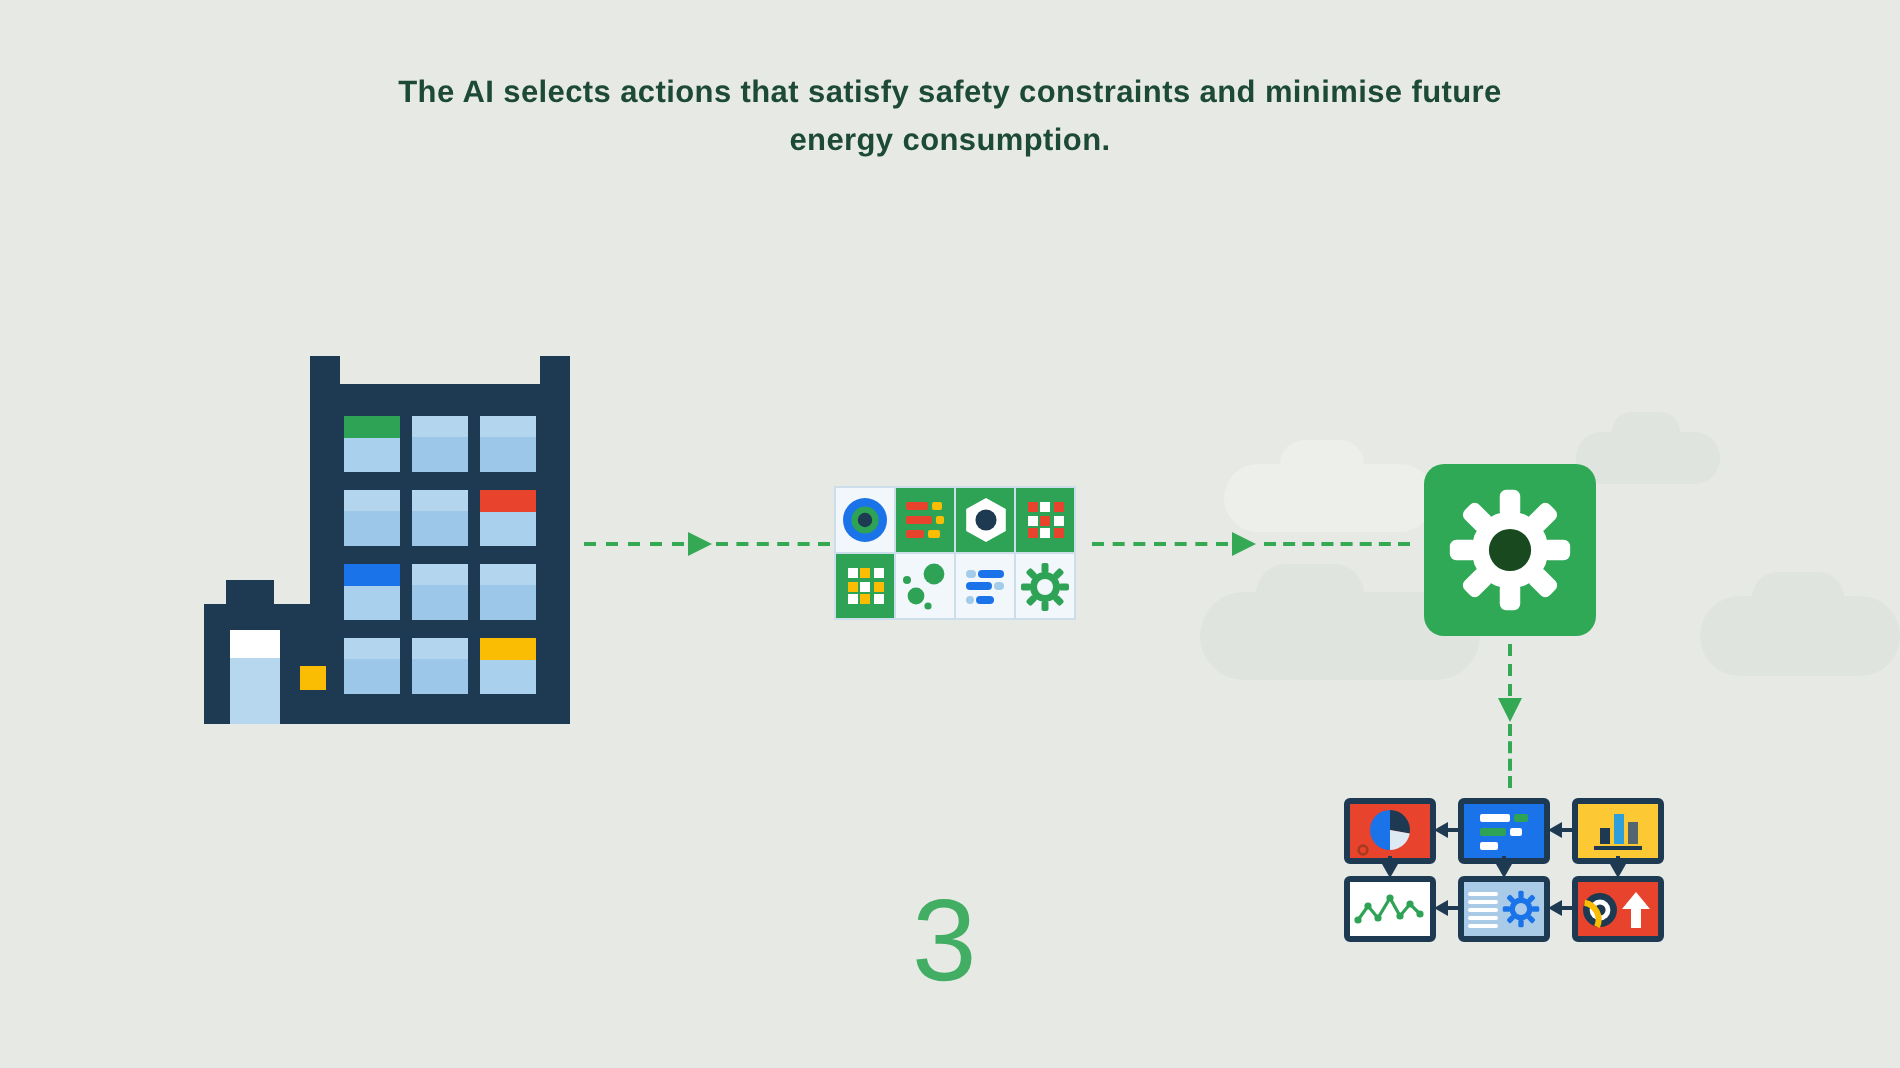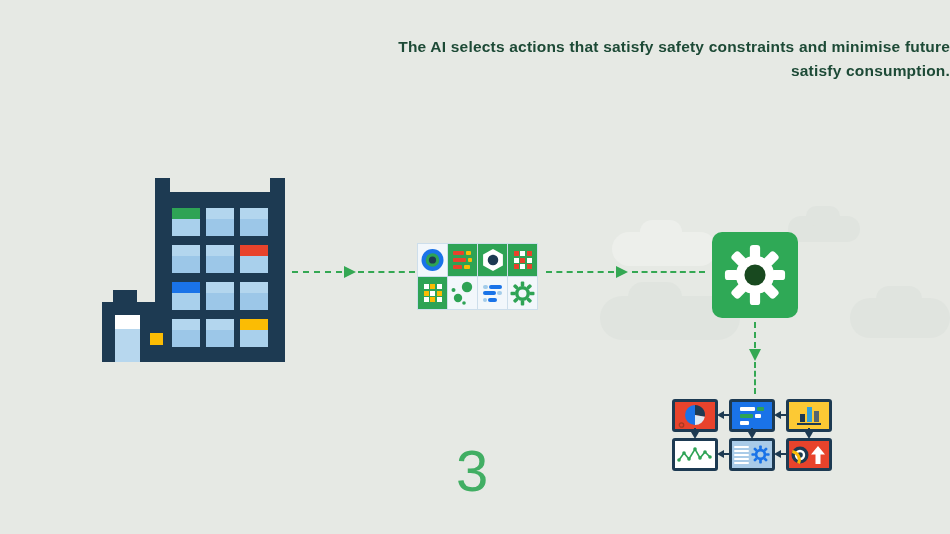--- a/index.html
+++ b/index.html
@@ -3,21 +3,21 @@
 <meta charset="utf-8">
 <style>
   *{margin:0;padding:0;box-sizing:border-box}
   html,body{width:950px}
   body{font-family:"Liberation Sans",sans-serif;background:#e6e9e4}
   .stage{position:relative;width:950px;height:534px;background:#e6e9e4;overflow:hidden}
   .abs{position:absolute}
   .navy{background:#1d3a52}
 
   
-  .caption{left:0;top:35px;width:950px;text-align:right;color:#1d4a36;font-weight:bold;
+  .caption{left:0;top:35px;width:950px;text-align:center;color:#1d4a36;font-weight:bold;
            font-size:15.5px;line-height:24px;letter-spacing:.2px;z-index:3}
   .caption span{display:block}
 
   
   .cloud{border-radius:999px;z-index:0}
   .cloud-dk{background:#e0e4df}
   .cloud-lt{background:#edefeb}
 
   
   .building{left:100px;top:178px;width:185px;height:184px;z-index:1}
@@ -62,21 +62,21 @@
   .stepnum{left:456px;top:442px;font-size:58px;line-height:1;color:#41ae63;font-weight:400;z-index:3;
            font-family:"Liberation Sans",sans-serif}
 </style>
 </head>
 <body>
 
 <div class="stage">
 
   <div class="abs caption">
     <span>The AI selects actions that satisfy safety constraints and minimise future</span>
-    <span>satisfy consumption.</span>
+    <span>energy consumption.</span>
   </div>
 
   <div class="abs cloud cloud-lt" style="left:612px;top:232px;width:105px;height:34px"></div>
   <div class="abs cloud cloud-lt" style="left:640px;top:220px;width:42px;height:24px"></div>
   <div class="abs cloud cloud-dk" style="left:788px;top:216px;width:72px;height:26px"></div>
   <div class="abs cloud cloud-dk" style="left:806px;top:206px;width:34px;height:20px"></div>
   <div class="abs cloud cloud-dk" style="left:600px;top:296px;width:140px;height:44px"></div>
   <div class="abs cloud cloud-dk" style="left:628px;top:282px;width:54px;height:30px"></div>
   <div class="abs cloud cloud-dk" style="left:850px;top:298px;width:100px;height:40px"></div>
   <div class="abs cloud cloud-dk" style="left:876px;top:286px;width:46px;height:26px"></div>

